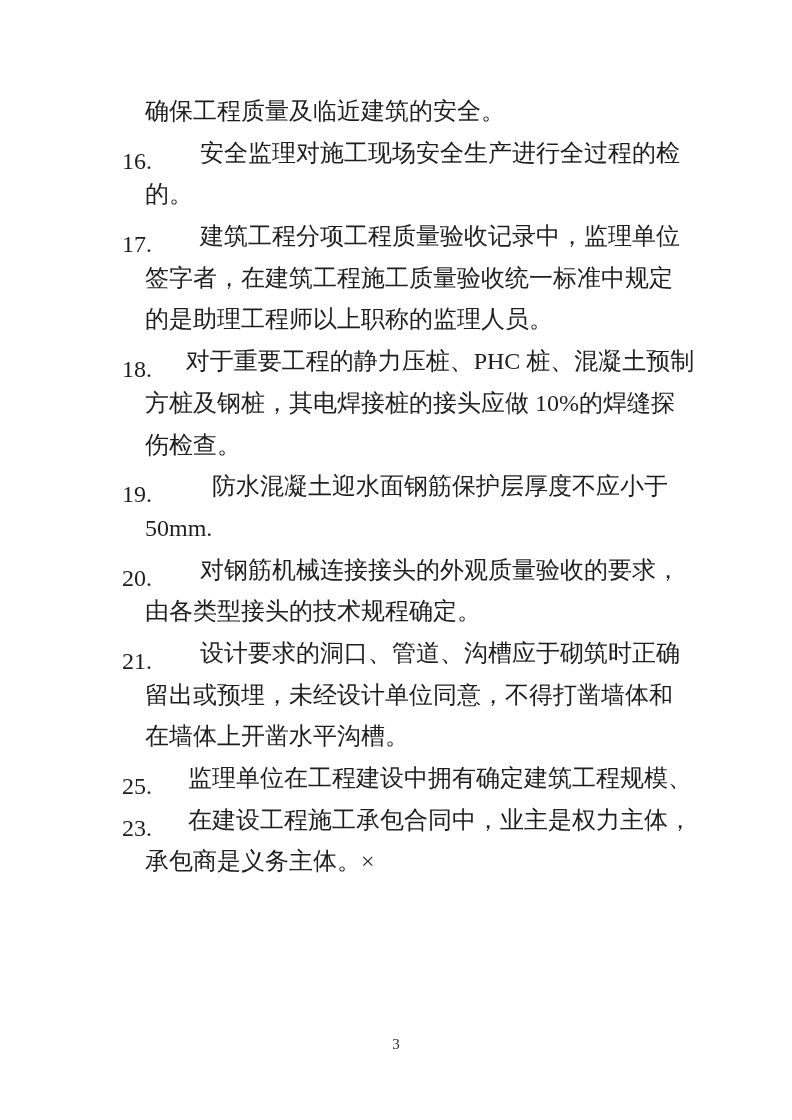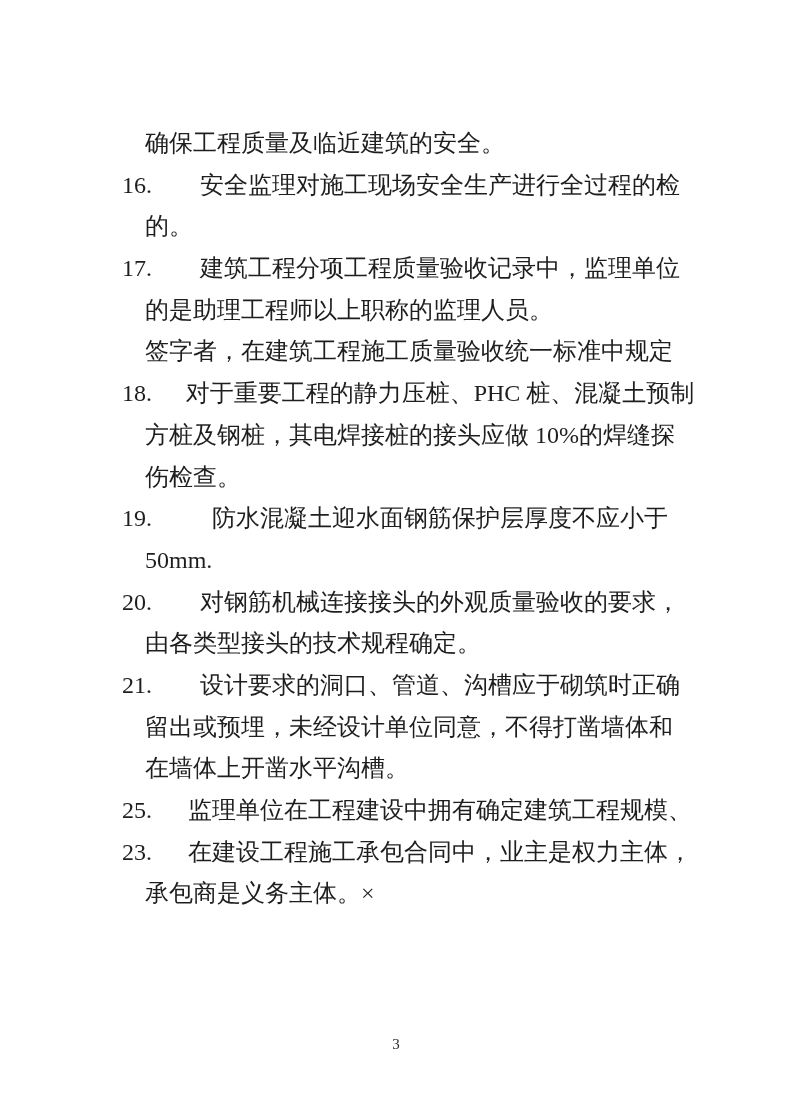--- a/index.html
+++ b/index.html
@@ -16,29 +16,28 @@
     font-family: "Liberation Serif", "DejaVu Serif", serif;
     color: #1e1e1e;
   }
   .content {
     position: absolute;
     left: 145px;
     top: 91px;
     width: 560px;
     font-size: 24px;
     line-height: 41.7px;
-    margin-top: 32px;
   }
   .item {
     position: relative;
   }
   .num {
     position: absolute;
     left: -23px;
-    top: 0;
+    top: 8px;
     white-space: nowrap;
   }
   .line {
     white-space: nowrap;
     height: 41.7px;
   }
   .line.first-numbered {
     padding-left: 30px;
     text-align: center;
   }
@@ -61,22 +60,22 @@
         <div class="line">确保工程质量及临近建筑的安全。</div>
       </div>
       <div class="item">
         <span class="num">16.</span>
         <div class="line first-numbered">安全监理对施工现场安全生产进行全过程的检</div>
         <div class="line">的。</div>
       </div>
       <div class="item">
         <span class="num">17.</span>
         <div class="line first-numbered">建筑工程分项工程质量验收记录中，监理单位</div>
+        <div class="line">签字者，在建筑工程施工质量验收统一标准中规定</div>
         <div class="line">的是助理工程师以上职称的监理人员。</div>
-        <div class="line">签字者，在建筑工程施工质量验收统一标准中规定</div>
       </div>
       <div class="item">
         <span class="num">18.</span>
         <div class="line first-numbered">对于重要工程的静力压桩、PHC 桩、混凝土预制</div>
         <div class="line">方桩及钢桩，其电焊接桩的接头应做 10%的焊缝探</div>
         <div class="line">伤检查。</div>
       </div>
       <div class="item">
         <span class="num">19.</span>
         <div class="line first-numbered">防水混凝土迎水面钢筋保护层厚度不应小于</div>

